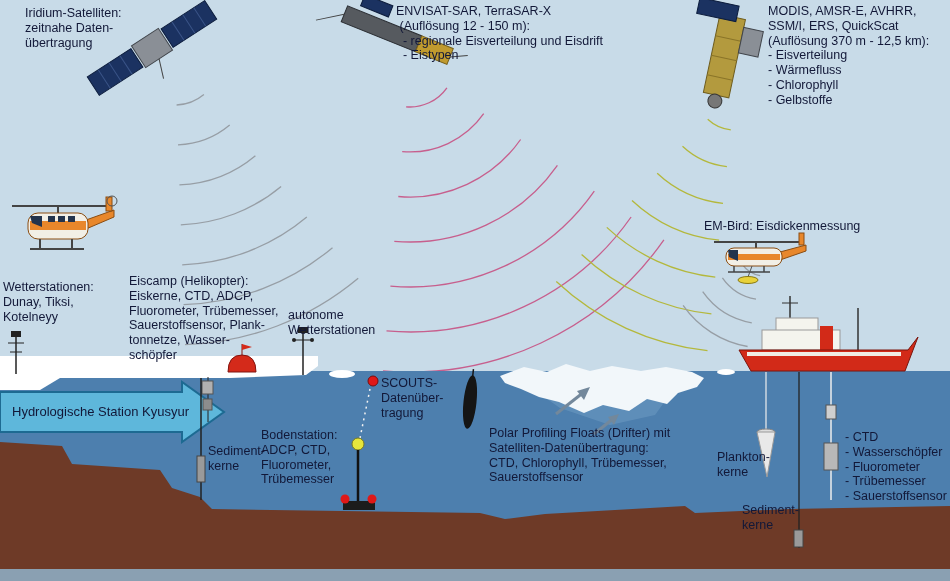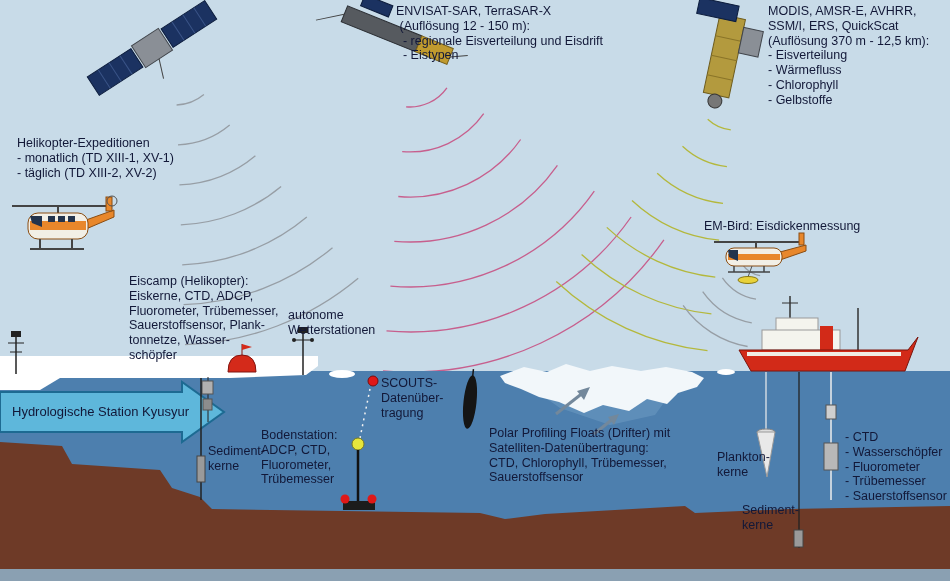--- a/index.html
+++ b/index.html
@@ -231,35 +231,38 @@
     <path d="M757,432 L775,432 L767,477 Z" fill="#e9e9e9" stroke="#999"></path>
   </g>
 
   <g>
     <line x1="799" y1="372" x2="799" y2="548" stroke="#222" stroke-width="1.3"></line>
     <rect x="794" y="530" width="9" height="17" fill="#9a9a9a" stroke="#444"></rect>
   </g>
 
 </svg>
 
+<div class="label" style="left:25px;top:6px">Iridium-Satelliten:
+zeitnahe Daten-
+übertragung</div>
 <div class="label" style="left:396px;top:4px">ENVISAT-SAR, TerraSAR-X
  (Auflösung 12 - 150 m):
   - regionale Eisverteilung und Eisdrift
   - Eistypen</div>
 <div class="label" style="left:768px;top:4px">MODIS, AMSR-E, AVHRR,
 SSM/I, ERS, QuickScat
 (Auflösung 370 m - 12,5 km):
 - Eisverteilung
 - Wärmefluss
 - Chlorophyll
 - Gelbstoffe</div>
-<div class="label" style="left:17px;top:136px">Helikopter-Expeditionen
-- monatlich (TD XIII-1, XV-1)
-- täglich (TD XIII-2, XV-2)</div>
 <div class="label" style="left:704px;top:219px">EM-Bird: Eisdickenmessung</div>
+<div class="label" style="left:3px;top:280px">Wetterstationen:
+Dunay, Tiksi,
+Kotelneyy</div>
 <div class="label" style="left:129px;top:274px">Eiscamp (Helikopter):
 Eiskerne, CTD, ADCP,
 Fluorometer, Trübemesser,
 Sauerstoffsensor, Plank-
 tonnetze, Wasser-
 schöpfer</div>
 <div class="label" style="left:381px;top:376px">SCOUTS-
 Datenüber-
 tragung</div>
 <div class="label" style="left:288px;top:308px">autonome

